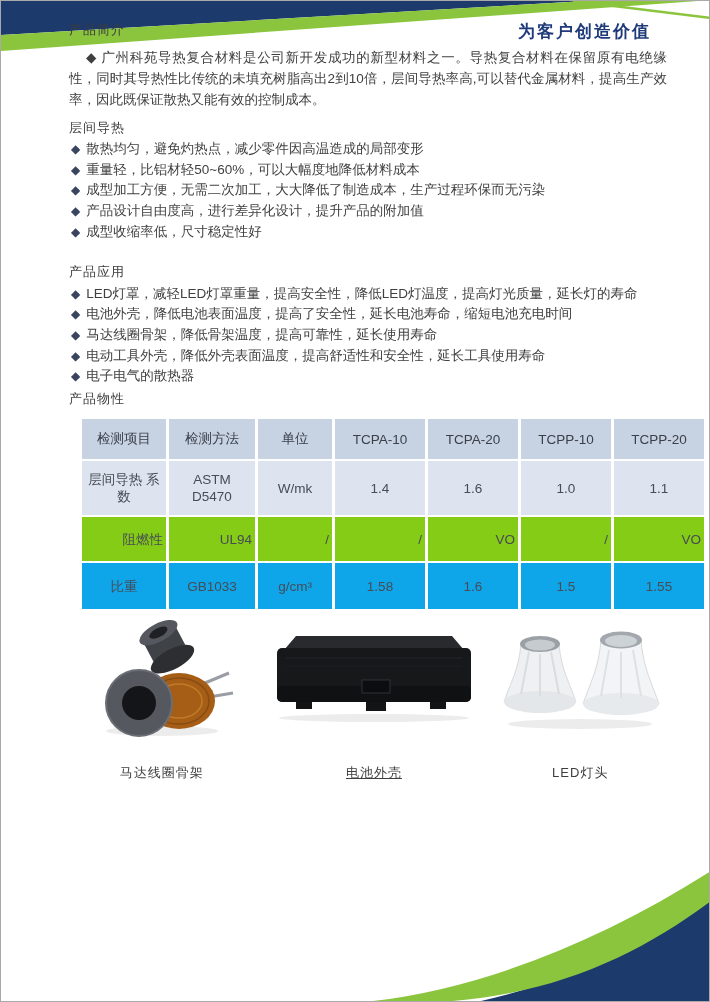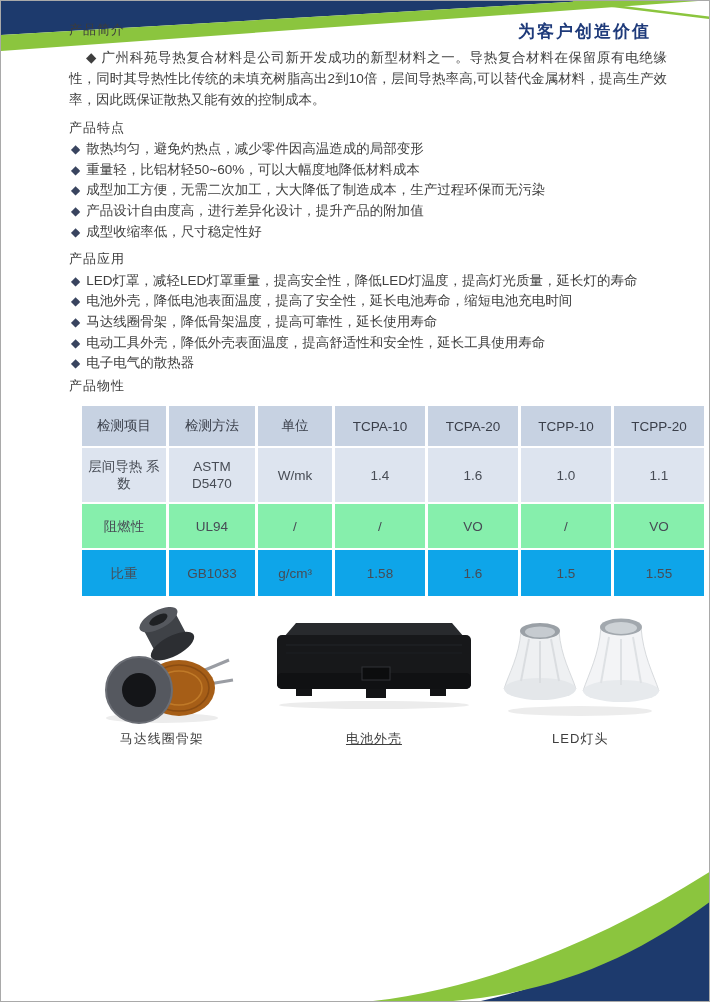--- a/index.html
+++ b/index.html
@@ -33,21 +33,21 @@
     font-size: 28px; line-height: 1.25;
     font-weight: bold; letter-spacing: 2px;
     color: var(--title-navy, #21397b);
   }
   .sec-h {
     font-size: 13px; font-weight: 400; color: #3c3c3c;
     letter-spacing: 1px; line-height: 1.2; margin: 0;
   }
   .sec-h.intro    { margin-top: 21px; }
   .sec-h.features { margin-top: 10px; }
-  .sec-h.apps     { margin-top: 9px; }
+  .sec-h.apps     { margin-top: 22px; }
   .sec-h.props    { margin-top: 4px; }
 
   .intro-p {
     margin: 9px 0 0 0;
     font-size: 13.5px; line-height: 21px; text-indent: 17px;
     color: #3f3f3f; text-align: justify;
   }
   ul.diamond-list { list-style: none; margin: 4px 0 0 0; padding: 0 0 0 2px; }
   ul.diamond-list li {
     font-size: 13.5px; line-height: 19.6px; color: #3f3f3f;
@@ -63,27 +63,27 @@
   table.props th, table.props td {
     text-align: center; vertical-align: middle;
     font-weight: 400; padding: 2px 3px;
   }
   table.props th {
     background: var(--table-header-bg, #c7d2e2);
     height: 40px; font-size: 13.5px; color: #3a3f4a;
   }
   table.props td { font-size: 13.5px; color: #474c55; line-height: 1.3; }
   tr.r0 td { background: #dde4ef; height: 54px; }
-  tr.r1 td { background: #86efac; height: 44px; }
+  tr.r1 td { background: #84cc16; height: 44px; text-align: right; }
   tr.r2 td { background: #0ea5e9; height: 46px; }
 
   .gallery {
     margin-top: 4px; display: flex; align-items: flex-start;
   }
-  .fig { display: flex; flex-direction: column; align-items: center; }
+  .fig { display: flex; flex-direction: column; align-items: center; gap: 21px; }
   .fig .art { height: 122px; display: flex; align-items: center; justify-content: center; }
   .fig.f1 { width: 31%; }
   .fig.f2 { width: 40%; text-decoration: underline; }
   .fig.f3 { width: 29%; }
   .caption { font-size: 13px; color: #3e3e3e; margin-top: 6px; letter-spacing: 1px; }
 </style>
 </head>
 <body>
 
 <div class="page">
@@ -97,21 +97,21 @@
   <div class="slogan">
     <div class="cn">为客户创造价值</div>
   </div>
 
   <div class="content">
 
 
     <h2 class="sec-h intro">产品简介</h2>
     <p class="intro-p">◆ 广州科苑导热复合材料是公司新开发成功的新型材料之一。导热复合材料在保留原有电绝缘性，同时其导热性比传统的未填充树脂高出2到10倍，层间导热率高,可以替代金属材料，提高生产效率，因此既保证散热又能有效的控制成本。</p>
 
-    <h2 class="sec-h features">产品特点</h2>
+    <h2 class="sec-h features">层间导热</h2>
     <ul class="diamond-list">
       <li><span class="bullet">◆</span><span>散热均匀，避免灼热点，减少零件因高温造成的局部变形</span></li>
       <li><span class="bullet">◆</span><span>重量轻，比铝材轻50~60%，可以大幅度地降低材料成本</span></li>
       <li><span class="bullet">◆</span><span>成型加工方便，无需二次加工，大大降低了制造成本，生产过程环保而无污染</span></li>
       <li><span class="bullet">◆</span><span>产品设计自由度高，进行差异化设计，提升产品的附加值</span></li>
       <li><span class="bullet">◆</span><span>成型收缩率低，尺寸稳定性好</span></li>
     </ul>
 
     <h2 class="sec-h apps">产品应用</h2>
     <ul class="diamond-list">

